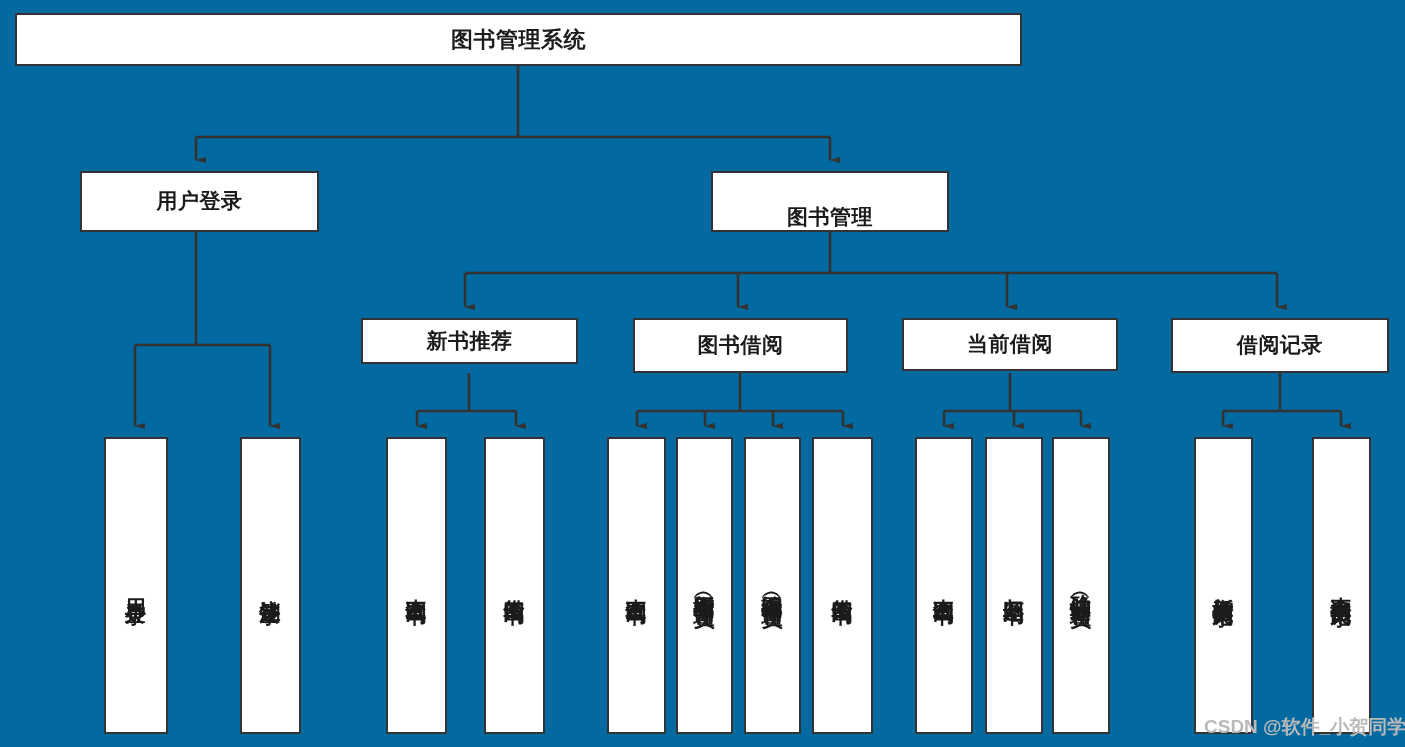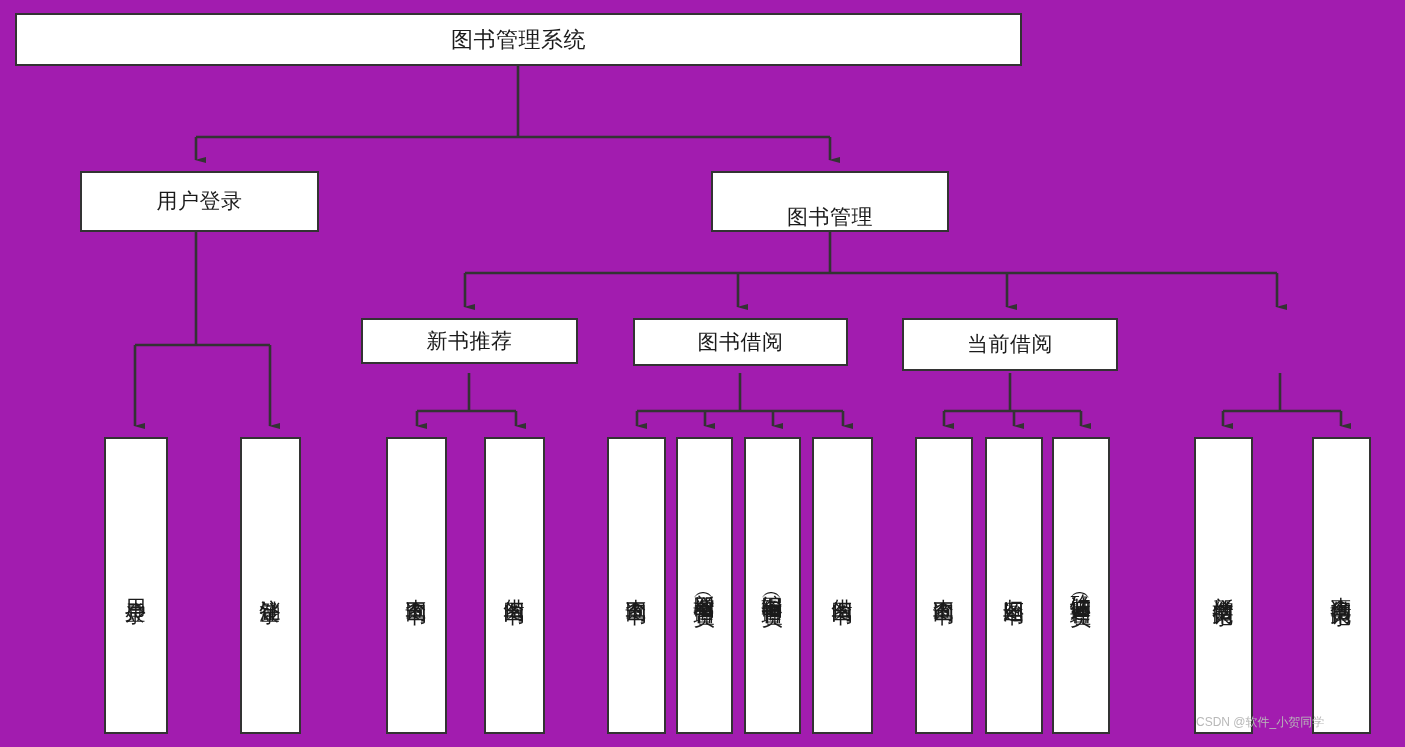--- a/index.html
+++ b/index.html
@@ -48,29 +48,30 @@
     writing-mode: vertical-rl;
     text-orientation: upright;
     font-size: 21px;
     letter-spacing: 2px;
     line-height: 1;
   }
   .node.root .label { font-size: 22px; }
   .watermark {
     position: absolute;
     color: #b9b9b9;
-    font-size: 12px;
+    font-size: 19px;
     white-space: nowrap;
     user-select: none;
+    padding-left: 8px;
   }
 </style>
 </head>
 <body>
 
-<div id="canvas" style="background: #a21caf;">
+<div id="canvas" style="background: #0369a1; font-weight: bold;">
 
   <svg class="wires" viewBox="0 0 1405 747" xmlns="http://www.w3.org/2000/svg">
     <defs>
       <marker id="arrow" markerWidth="10" markerHeight="12" refX="3" refY="10" orient="auto" markerUnits="userSpaceOnUse">
         <path d="M 0 0 L 6 0 L 3 11 Z" fill="#333333"></path>
       </marker>
     </defs>
 
     <g stroke="#333333" stroke-width="2.6" fill="none">
 
@@ -123,25 +124,28 @@
   <div class="node horizontal" style="left: 80px; top: 171px; width: 239px; height: 61px; border-color: rgb(51, 51, 51); background: rgb(255, 255, 255); color: rgb(27, 27, 27);">
     <span class="label">用户登录</span>
   </div>
   <div class="node horizontal" style="left: 711px; top: 171px; width: 238px; height: 61px; border-color: rgb(51, 51, 51); background: rgb(255, 255, 255); color: rgb(27, 27, 27); align-items: flex-end;">
     <span class="label">图书管理</span>
   </div>
 
   <div class="node horizontal" style="left: 361px; top: 318px; width: 217px; height: 46px; border-color: rgb(51, 51, 51); background: rgb(255, 255, 255); color: rgb(27, 27, 27);">
     <span class="label">新书推荐</span>
   </div>
-  <div class="node horizontal" style="left: 633px; top: 318px; width: 215px; height: 48px; border-color: rgb(51, 51, 51); background: rgb(255, 255, 255); color: rgb(27, 27, 27);">
+  <div class="node horizontal" style="left: 633px; top: 318px; width: 215px; height: 55px; border-color: rgb(51, 51, 51); background: rgb(255, 255, 255); color: rgb(27, 27, 27);">
     <span class="label">图书借阅</span>
   </div>
   <div class="node horizontal" style="left: 902px; top: 318px; width: 216px; height: 53px; border-color: rgb(51, 51, 51); background: rgb(255, 255, 255); color: rgb(27, 27, 27);">
     <span class="label">当前借阅</span>
+  </div>
+  <div class="node horizontal" style="left: 1171px; top: 318px; width: 218px; height: 55px; border-color: rgb(51, 51, 51); background: rgb(255, 255, 255); color: rgb(27, 27, 27);">
+    <span class="label">借阅记录</span>
   </div>
 
   <div class="node vertical" style="left: 104px; top: 437px; width: 64px; height: 297px; border-color: rgb(51, 51, 51); background: rgb(255, 255, 255); color: rgb(27, 27, 27);">
     <span class="label">用户登录</span>
   </div>
   <div class="node vertical" style="left: 240px; top: 437px; width: 61px; height: 297px; border-color: rgb(51, 51, 51); background: rgb(255, 255, 255); color: rgb(27, 27, 27);">
     <span class="label">注销登录</span>
   </div>
   <div class="node vertical" style="left: 386px; top: 437px; width: 61px; height: 297px; border-color: rgb(51, 51, 51); background: rgb(255, 255, 255); color: rgb(27, 27, 27);">
     <span class="label">查询图书</span>

